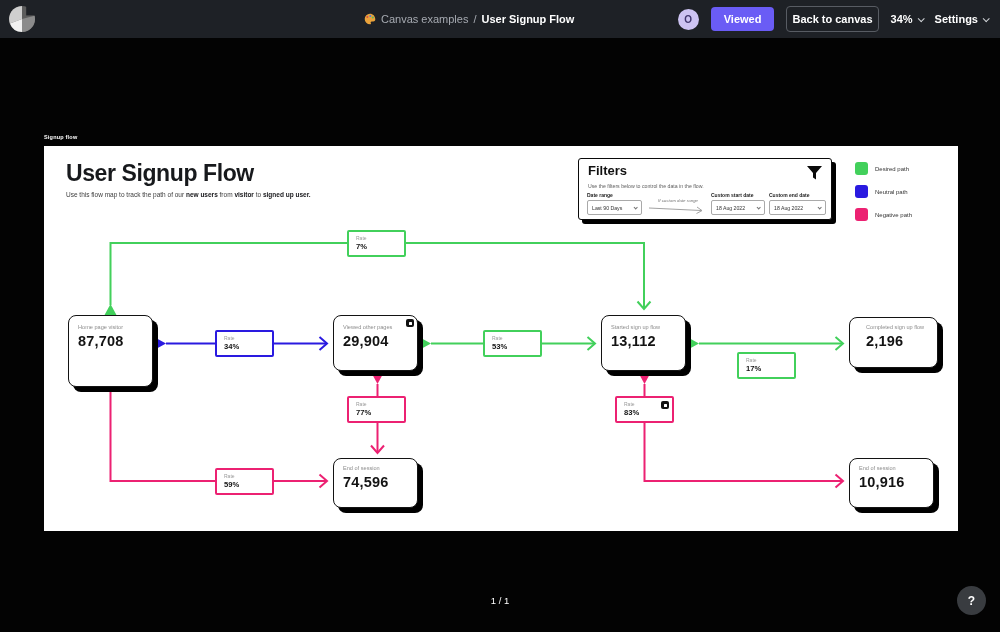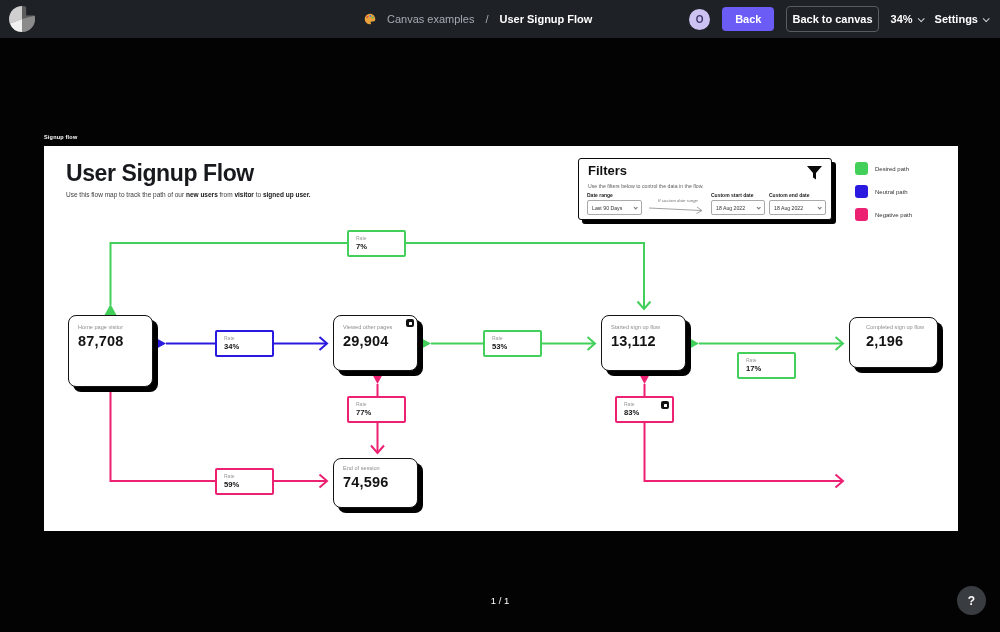--- a/index.html
+++ b/index.html
@@ -3,21 +3,21 @@
 <meta charset="utf-8">
 <style>
   * { margin:0; padding:0; box-sizing:border-box; }
   html,body { background:#000; }
   body { font-family:"Liberation Sans","DejaVu Sans",sans-serif; }
   #app { position:relative; width:1000px; height:632px; background:#030303; overflow:hidden; }
 
   
   .topbar { position:absolute; top:0; left:0; width:1000px; height:38px; background:#1e2126; z-index:30; }
   .logo { position:absolute; left:9px; top:6px; width:26px; height:26px; cursor:pointer; }
-  .breadcrumb { position:absolute; left:364px; top:0; height:38px; display:flex; align-items:center; gap:11px; font-size:11px; }
+  .breadcrumb { position:absolute; left:364px; top:0; height:38px; display:flex; align-items:center; gap:5px; font-size:11px; }
   .bc-section { color:#a6aab1; }
   .bc-sep { color:#a6aab1; }
   .bc-title { color:#ffffff; font-weight:700; }
   .topbar-right { position:absolute; right:12px; top:0; height:38px; display:flex; align-items:center; gap:12px; }
   .avatar { width:21px; height:21px; border-radius:50%; background:#cdc3f2; color:#41366e; font-size:10px; font-weight:700; display:flex; align-items:center; justify-content:center; cursor:pointer; }
   .btn-share { background:#6a5cf5; color:#fff; font-size:11px; font-weight:600; border:none; border-radius:4px; padding:6px 13px; cursor:pointer; }
   .btn-back { background:transparent; color:#fff; font-size:11px; font-weight:600; border:1px solid #585c63; border-radius:4px; padding:6px 5px; cursor:pointer; }
   .tb-menu { color:#fff; font-size:11px; font-weight:600; display:flex; align-items:center; gap:5px; cursor:pointer; }
   .chev { width:5px; height:5px; border-right:1.4px solid #cfd2d6; border-bottom:1.4px solid #cfd2d6; transform:rotate(45deg) translateY(-1px); display:inline-block; }
 
@@ -90,21 +90,21 @@
         <circle cx="3.4" cy="4" r="1" fill="#d64f42"></circle>
         <circle cx="6.3" cy="2.9" r="1" fill="#4f7fd6"></circle>
         <circle cx="8.8" cy="4.6" r="1" fill="#58b65c"></circle>
       </svg>
       <span class="bc-section">Canvas examples</span>
       <span class="bc-sep">/</span>
       <span class="bc-title">User Signup Flow</span>
     </div>
     <div class="topbar-right">
       <div class="avatar">O</div>
-      <button class="btn-share">Back</button>
+      <button class="btn-share">Viewed</button>
       <button class="btn-back">Back to canvas</button>
       <div class="tb-menu">
         <span>34%</span>
         <span class="chev"></span>
       </div>
       <div class="tb-menu">
         <span>Settings</span>
         <span class="chev"></span>
       </div>
     </div>
@@ -260,17 +260,21 @@
     <div class="nvalue">13,112</div>
   </div>
   <div class="node" style="left:849px; top:317px; width:89px; height:51px; padding-top:6px;padding-left:16px;">
     <div class="nlabel">Completed sign up flow</div>
     <div class="nvalue">2,196</div>
   </div>
   <div class="node" style="left:333px; top:458px; width:85px; height:50px; padding-top:6px;">
     <div class="nlabel">End of session</div>
     <div class="nvalue">74,596</div>
   </div>
+  <div class="node" style="left:849px; top:458px; width:85px; height:50px; padding-top:6px;">
+    <div class="nlabel">End of session</div>
+    <div class="nvalue">10,916</div>
+  </div>
 
   <div class="page-indicator">1 / 1</div>
   <div class="help-btn">?</div>
 
 </div>
 
 </body></html>

